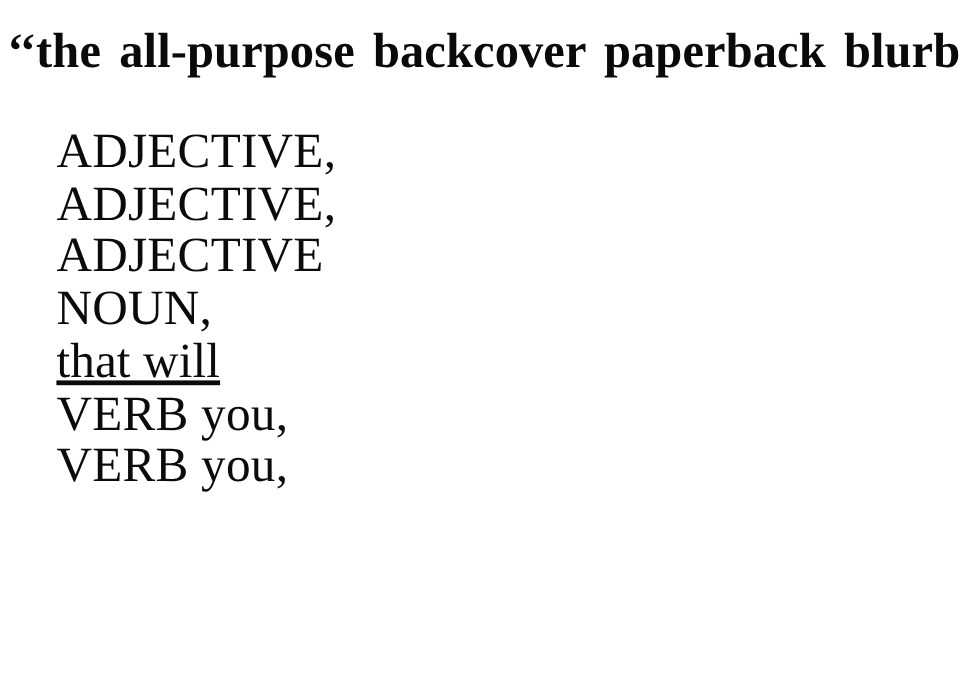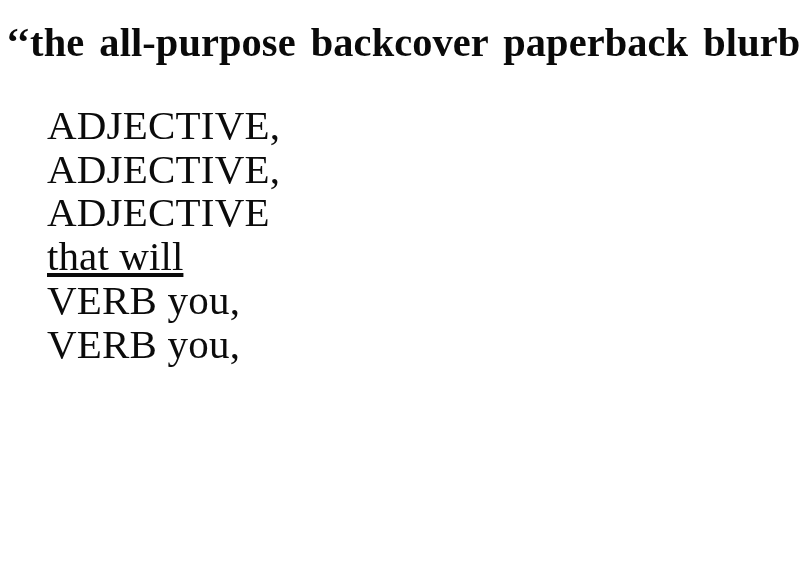--- a/index.html
+++ b/index.html
@@ -75,20 +75,21 @@
 
   <div class="blurb">
 
 
     <div class="blurb-line">ADJECTIVE,</div>
 
     <div class="blurb-line">ADJECTIVE,</div>
 
     <div class="blurb-line">ADJECTIVE</div>
 
+    <div class="blurb-line">NOUN,</div>
 
     <div class="blurb-line lower">that will</div>
 
     <div class="blurb-line">VERB you,</div>
 
     <div class="blurb-line">VERB you,</div>
 
 
   </div>
 

